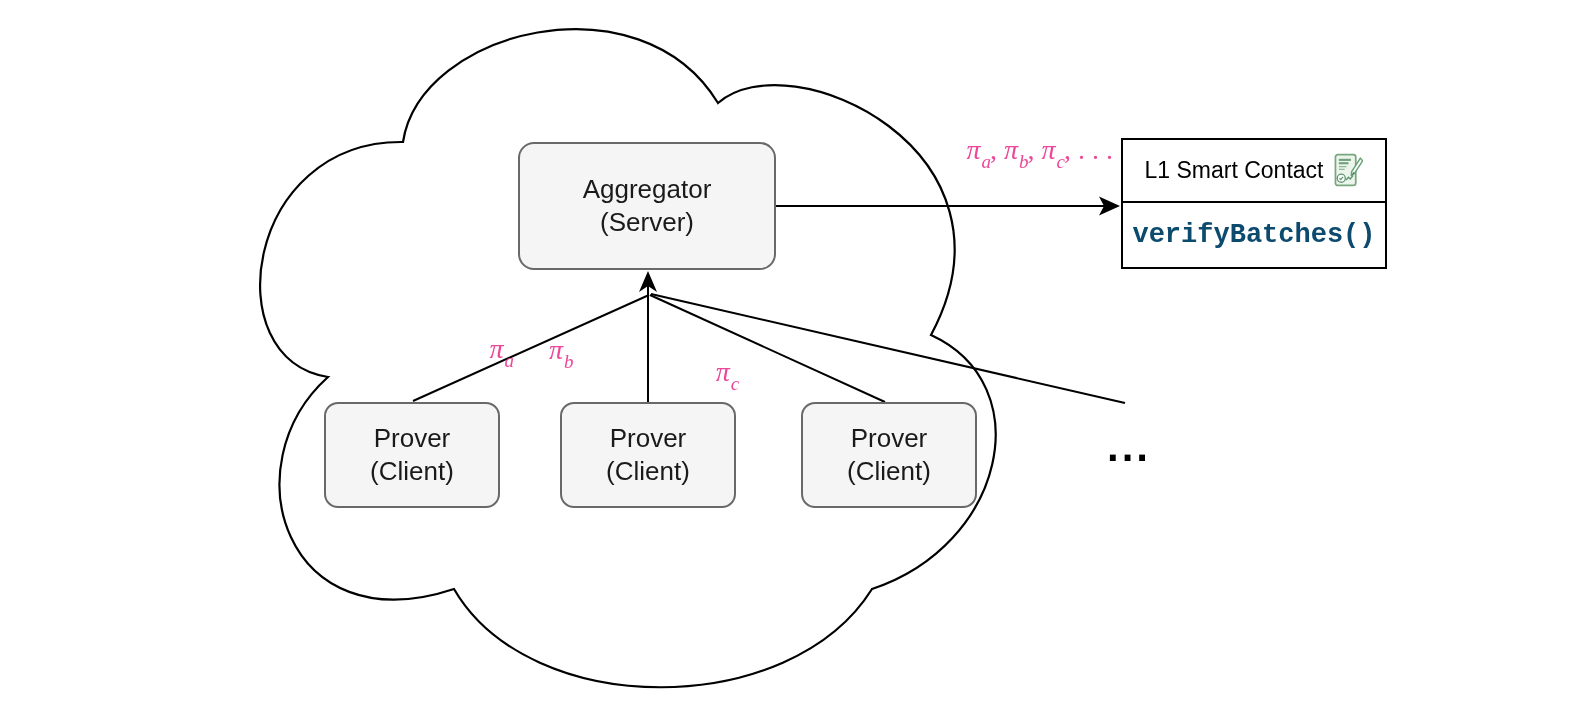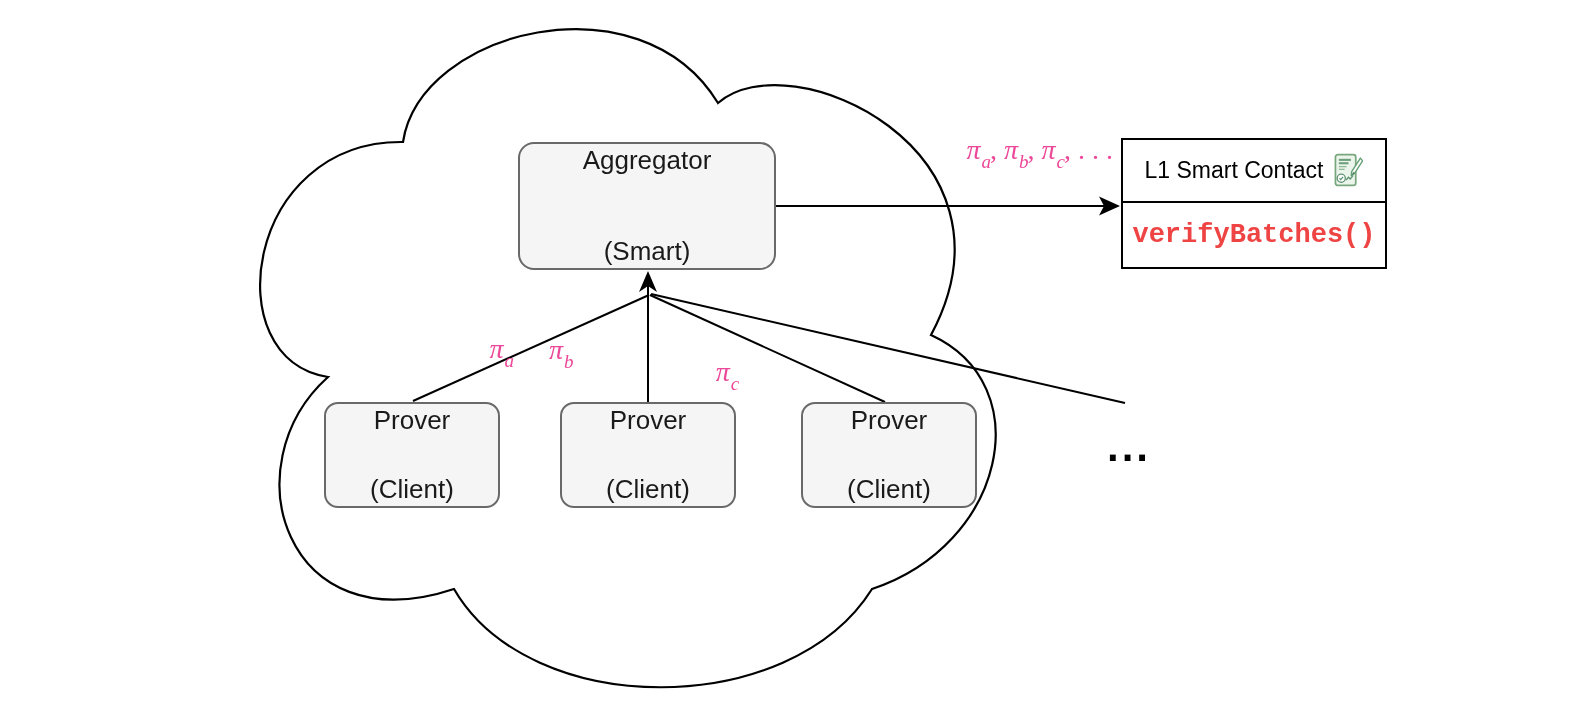--- a/index.html
+++ b/index.html
@@ -6,42 +6,42 @@
   .canvas{
     position:relative;width:1588px;height:710px;background:#ffffff;overflow:hidden;
     font-family:"Liberation Sans",sans-serif;
   }
   .layer{position:absolute;left:0;top:0;width:1588px;height:710px;}
 
   
   .node{
     position:absolute;box-sizing:border-box;
     background:#F5F5F5;border:2px solid #696969;border-radius:16px;
-    display:flex;flex-direction:column;align-items:center;justify-content:space-between;
+    display:flex;flex-direction:column;align-items:center;justify-content:center;
     font-size:26px;line-height:33px;color:#1A1A1A;text-align:center;
   }
   .node-aggregator{left:518px;top:142px;width:258px;height:128px;}
   .node-prover1{left:324px;top:402px;width:176px;height:106px;border-radius:14px;}
   .node-prover2{left:560px;top:402px;width:176px;height:106px;border-radius:14px;}
   .node-prover3{left:801px;top:402px;width:176px;height:106px;border-radius:14px;}
 
   
   .contract{
     position:absolute;left:1121px;top:138px;width:266px;height:131px;
     box-sizing:border-box;background:#ffffff;border:2px solid #000000;
     display:flex;flex-direction:column;
   }
   .contract-header{
     height:61px;border-bottom:2px solid #000000;
     display:flex;align-items:center;justify-content:center;gap:11px;
     font-size:23px;color:#000000;
   }
   .contract-body{
     flex:1;display:flex;align-items:center;justify-content:center;
-    font-family:"Liberation Mono",monospace;font-weight:bold;font-size:27px;color:#ef4444;
+    font-family:"Liberation Mono",monospace;font-weight:bold;font-size:27px;color:#0c4a6e;
     letter-spacing:0px;
   }
 
   
   .math{
     position:absolute;font-family:Liberation Serif, serif;font-style:italic;
     font-size:28px;color:#ec4899;white-space:nowrap;
   }
   .math sub{
     font-size:19px;font-style:italic;line-height:0;position:relative;top:2px;left:1px;
@@ -79,21 +79,21 @@
     <line x1="651" y1="294" x2="1125" y2="403" stroke="#000000" stroke-width="2"></line>
     <line x1="648" y1="296" x2="648" y2="280" stroke="#000000" stroke-width="2"></line>
     <path d="M648 271 L639 292 L648 286 L657 292 Z" fill="#000000"></path>
 
     <line x1="776" y1="206" x2="1106" y2="206" stroke="#000000" stroke-width="2"></line>
     <path d="M1120 206 L1099 196.5 L1104 206 L1099 215.5 Z" fill="#000000"></path>
   </svg>
 
   <div class="node node-aggregator">
     <div>Aggregator</div>
-    <div>(Smart)</div>
+    <div>(Server)</div>
   </div>
 
   <div class="node node-prover1">
     <div>Prover</div>
     <div>(Client)</div>
   </div>
   <div class="node node-prover2">
     <div>Prover</div>
     <div>(Client)</div>
   </div>

